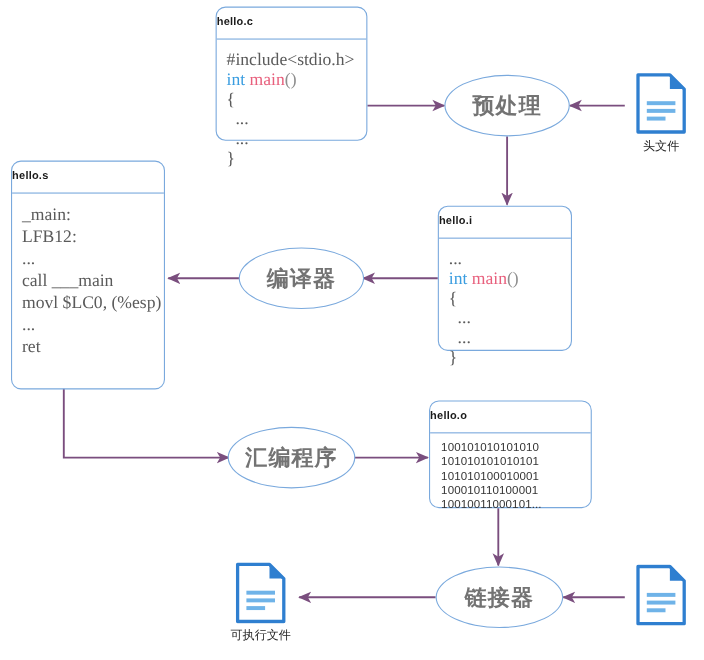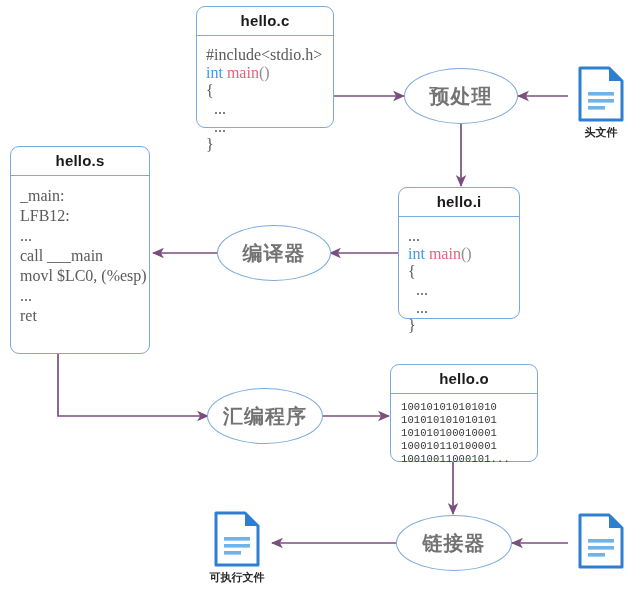--- a/index.html
+++ b/index.html
@@ -30,42 +30,42 @@
     position: absolute;
     box-sizing: border-box;
     border: 1.6px solid #7aa9dd;
     border-radius: 9px;
     background: #ffffff;
     z-index: 3;
   }
   .filebox-title {
     height: 28px;
     line-height: 28px;
-    text-align: center;
+    text-align: left;
     font-weight: bold;
-    font-size: 15px;
+    font-size: 10px;
     color: #1a1a1a;
     border-bottom: 1.6px solid #7aa9dd;
     letter-spacing: 0.2px;
   }
   .filebox-body {
     padding: 10px 9px 8px 9px;
     font-family: Liberation Serif, serif;
     font-size: 16px;
     line-height: 18px;
     color: #5a5a5a;
   }
   .code-line { white-space: pre; }
   .kw-blue { color: #3a9de0; }
   .kw-red  { color: #e8607d; }
   .kw-dim  { color: #8e8e8e; }
 
   .binbox .filebox-body {
     padding: 7px 6px 6px 10px;
-    font-family: Liberation Mono, monospace;
+    font-family: Liberation Sans, sans-serif;
     font-size: 10.5px;
     line-height: 13px;
     color: #333333;
     letter-spacing: 0.1px;
   }
 
   
   .ellipse {
     position: absolute;
     box-sizing: border-box;
@@ -88,21 +88,20 @@
     z-index: 3;
     text-align: center;
   }
   .docicon svg { display: block; margin: 0 auto; }
   .docicon-label {
     margin-top: 3px;
     font-size: 11px;
     color: #262626;
     font-family: "DejaVu Sans", "Liberation Sans", sans-serif;
     white-space: nowrap;
-    font-weight: bold;
   }
 </style>
 </head>
 <body>
 
 <div id="stage">
 
   <svg id="wires" viewBox="0 0 640 600" width="640" height="600">
     <defs>
       <marker id="ah" viewBox="0 0 10 10" refX="9.2" refY="5" markerWidth="7" markerHeight="7" orient="auto-start-reverse">

